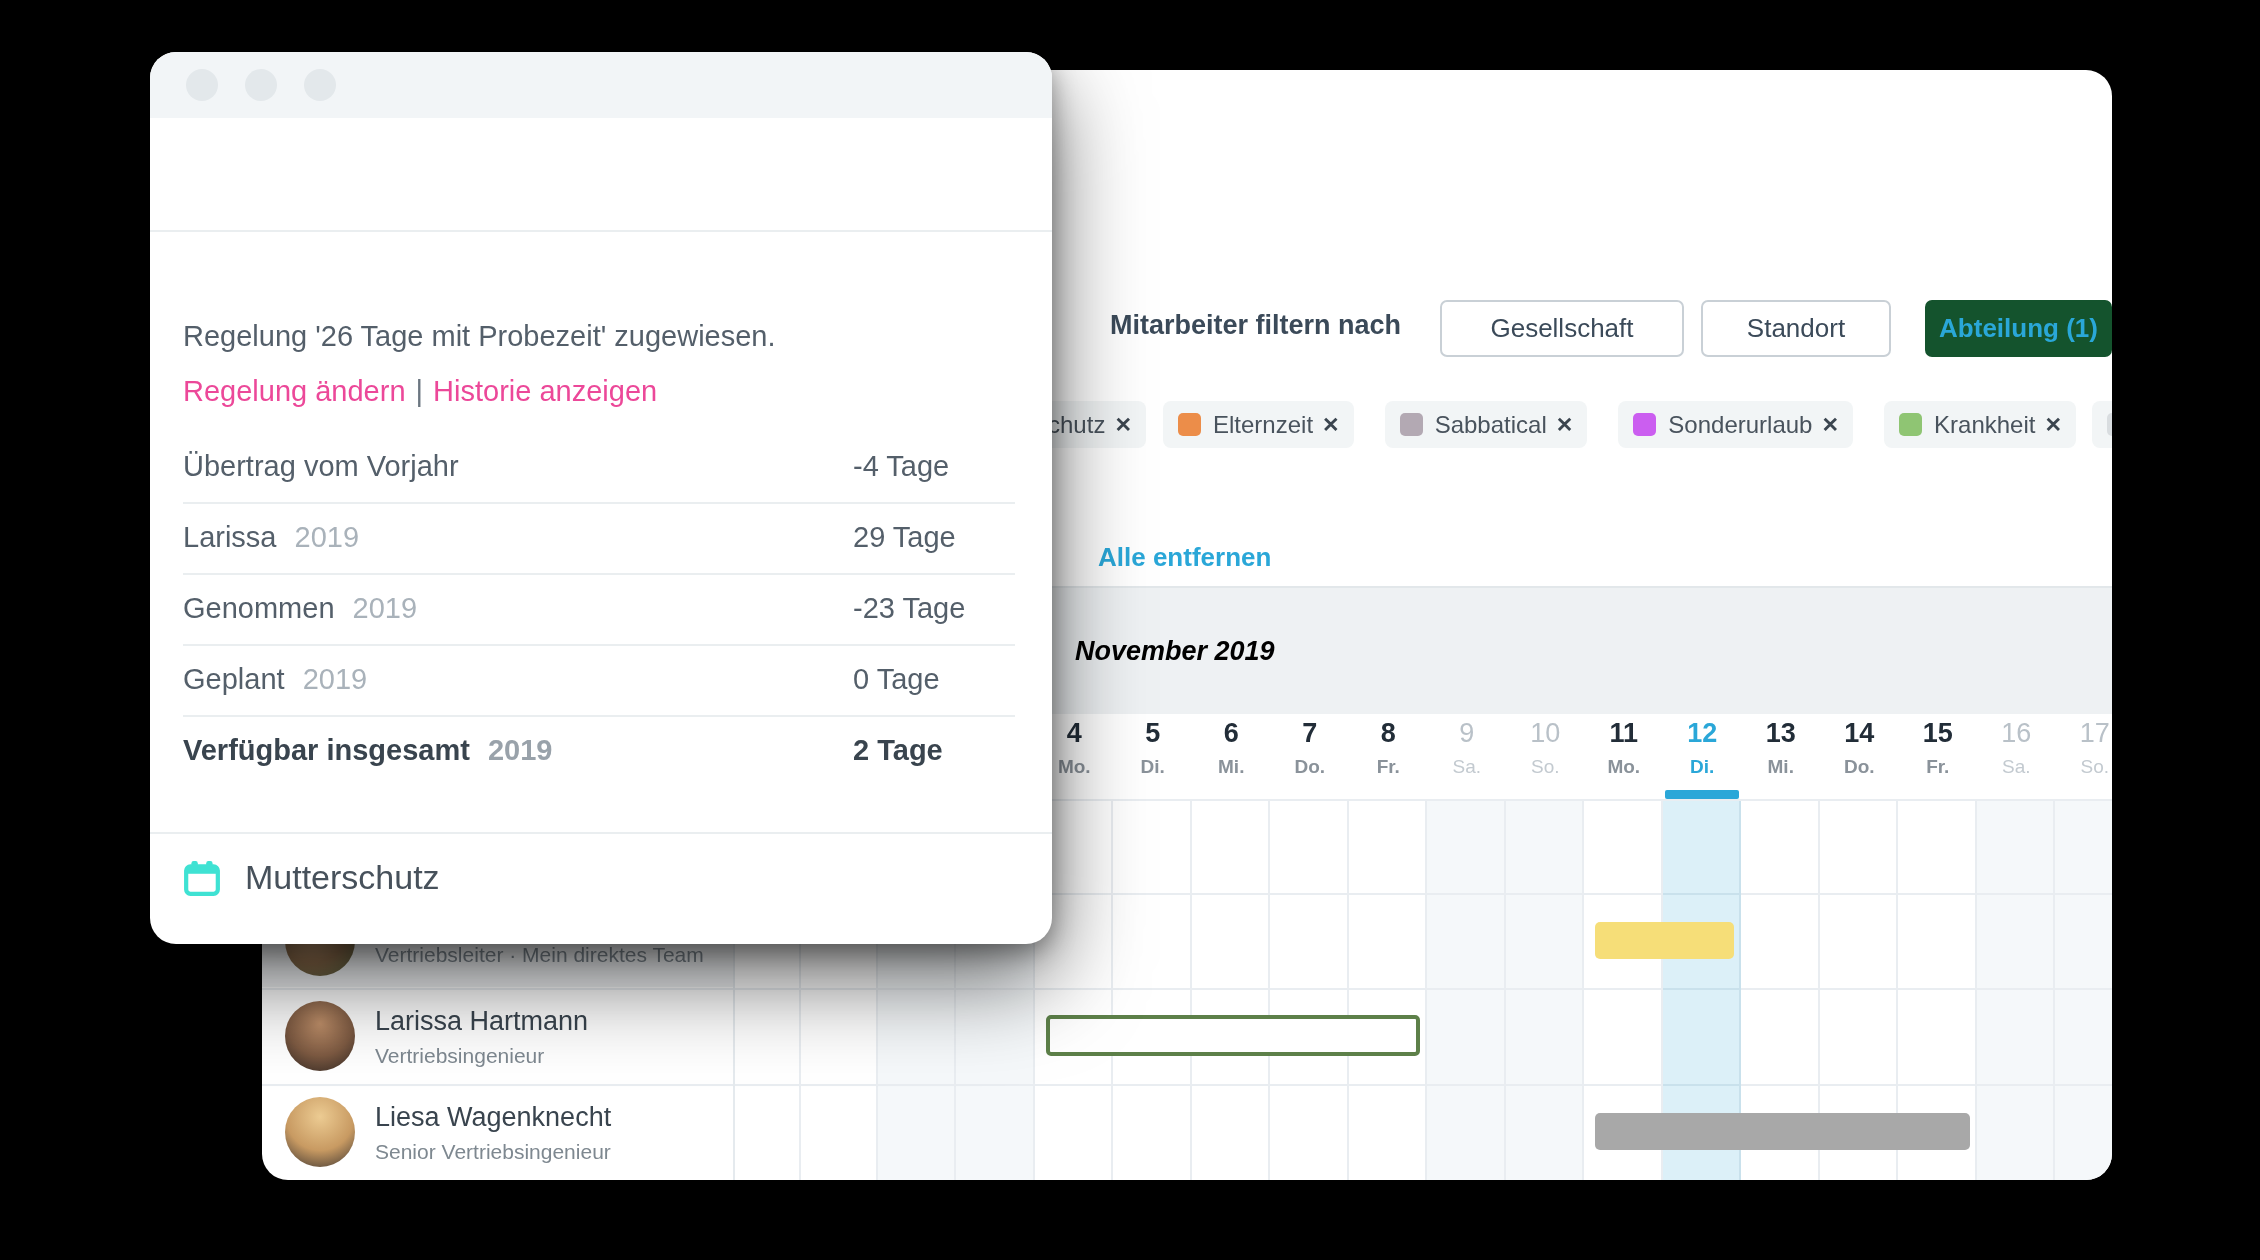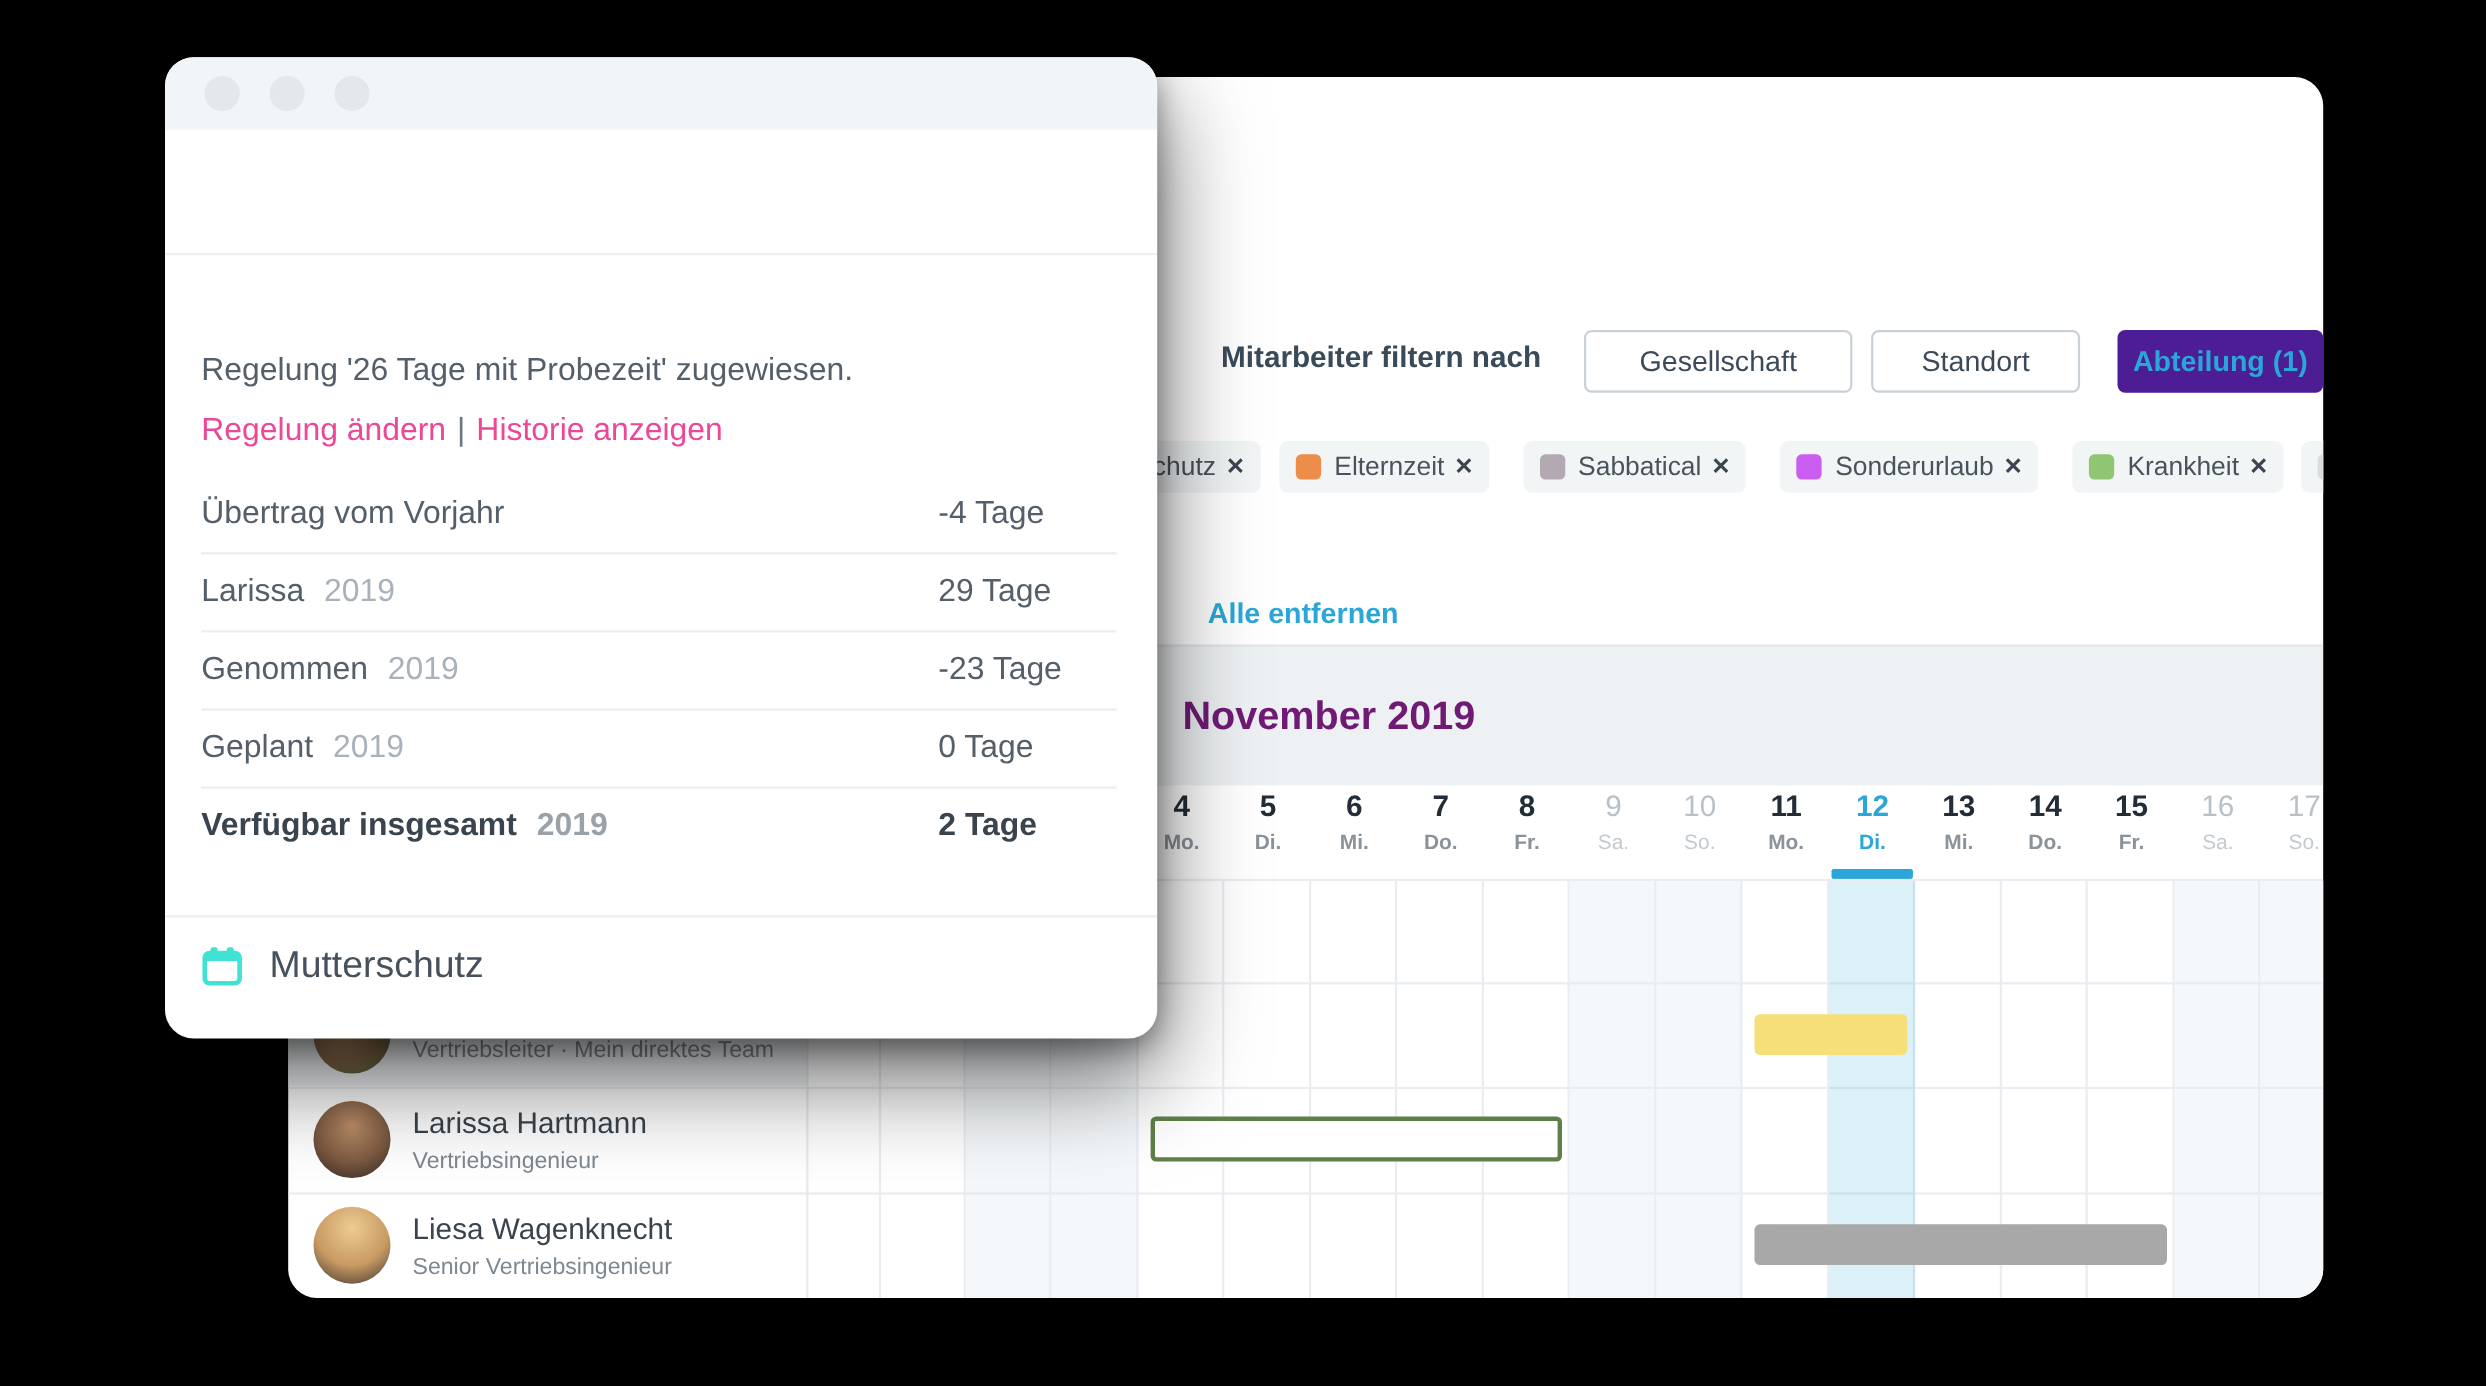--- a/index.html
+++ b/index.html
@@ -8,34 +8,34 @@
   .stage{position:absolute;inset:0;background:#000;}
 
   
   .planner{position:absolute;left:262px;top:70px;width:1850px;height:1110px;
            background:#fff;border-radius:26px;overflow:hidden;z-index:1;
            box-shadow:0 24px 70px rgba(0,0,0,.55);}
   .filter-label{position:absolute;left:848px;top:240px;font-size:27px;font-weight:700;color:#3b4a59;}
   .filter-btn{position:absolute;top:230px;height:57px;box-sizing:border-box;border:2px solid #c9d0d6;
               border-radius:7px;background:#fff;display:flex;align-items:center;justify-content:center;
               font-size:26px;color:#3b4a59;}
-  .filter-btn.active{border:none;background:#4c1d95;color:#2aa7d8;font-weight:600;}
+  .filter-btn.active{border:none;background:#14532d;color:#2aa7d8;font-weight:600;}
 
   .chip{height:47px;box-sizing:border-box;background:#f2f5f6;border-radius:8px;
         display:flex;align-items:center;padding:0 14px 0 15px;font-size:24px;color:#49535d;flex:0 0 auto;}
   .chip .sq{width:23px;height:23px;border-radius:5px;margin-right:12px;flex:0 0 auto;}
   .chip .x{margin-left:9px;font-size:21px;font-weight:700;color:#3b454f;}
   .chips-flow{position:absolute;left:901px;top:331px;display:flex;gap:31px;}
   .chip.partial-left{position:absolute;left:760px;top:331px;width:124px;justify-content:flex-end;overflow:hidden;}
   .chip.partial-right{position:absolute;left:1830px;top:331px;width:40px;overflow:hidden;}
   .remove-all{position:absolute;left:836px;top:472px;font-size:26px;font-weight:600;color:#2aa7d8;cursor:pointer;}
 
   .month-band{position:absolute;left:0;top:516px;width:100%;height:126px;background:#eef1f3;
               border-top:2px solid #e2e7ea;display:flex;align-items:center;}
-  .month-band span{margin-left:813px;font-size:36px;font-weight:700;color:#701a75;}
+  .month-band span{margin-left:813px;font-size:27px;font-weight:700;color:#000000;font-style:italic;}
 
   .day-cell{position:absolute;top:650px;width:79px;height:80px;display:flex;flex-direction:column;
             align-items:center;justify-content:flex-start;}
   .day-num{font-size:27px;font-weight:700;color:#222d38;line-height:1;}
   .day-dow{font-size:19px;font-weight:600;color:#8a929a;margin-top:10px;line-height:1;}
   .day-cell.weekend .day-num{color:#b9c1c8;font-weight:400;}
   .day-cell.weekend .day-dow{color:#c3cad0;font-weight:400;}
   .day-cell.selected .day-num,.day-cell.selected .day-dow{color:#2aa7d8;}
   .sel-underline{position:absolute;top:720px;height:9px;border-radius:2px;background:#2aa7d8;}
 

